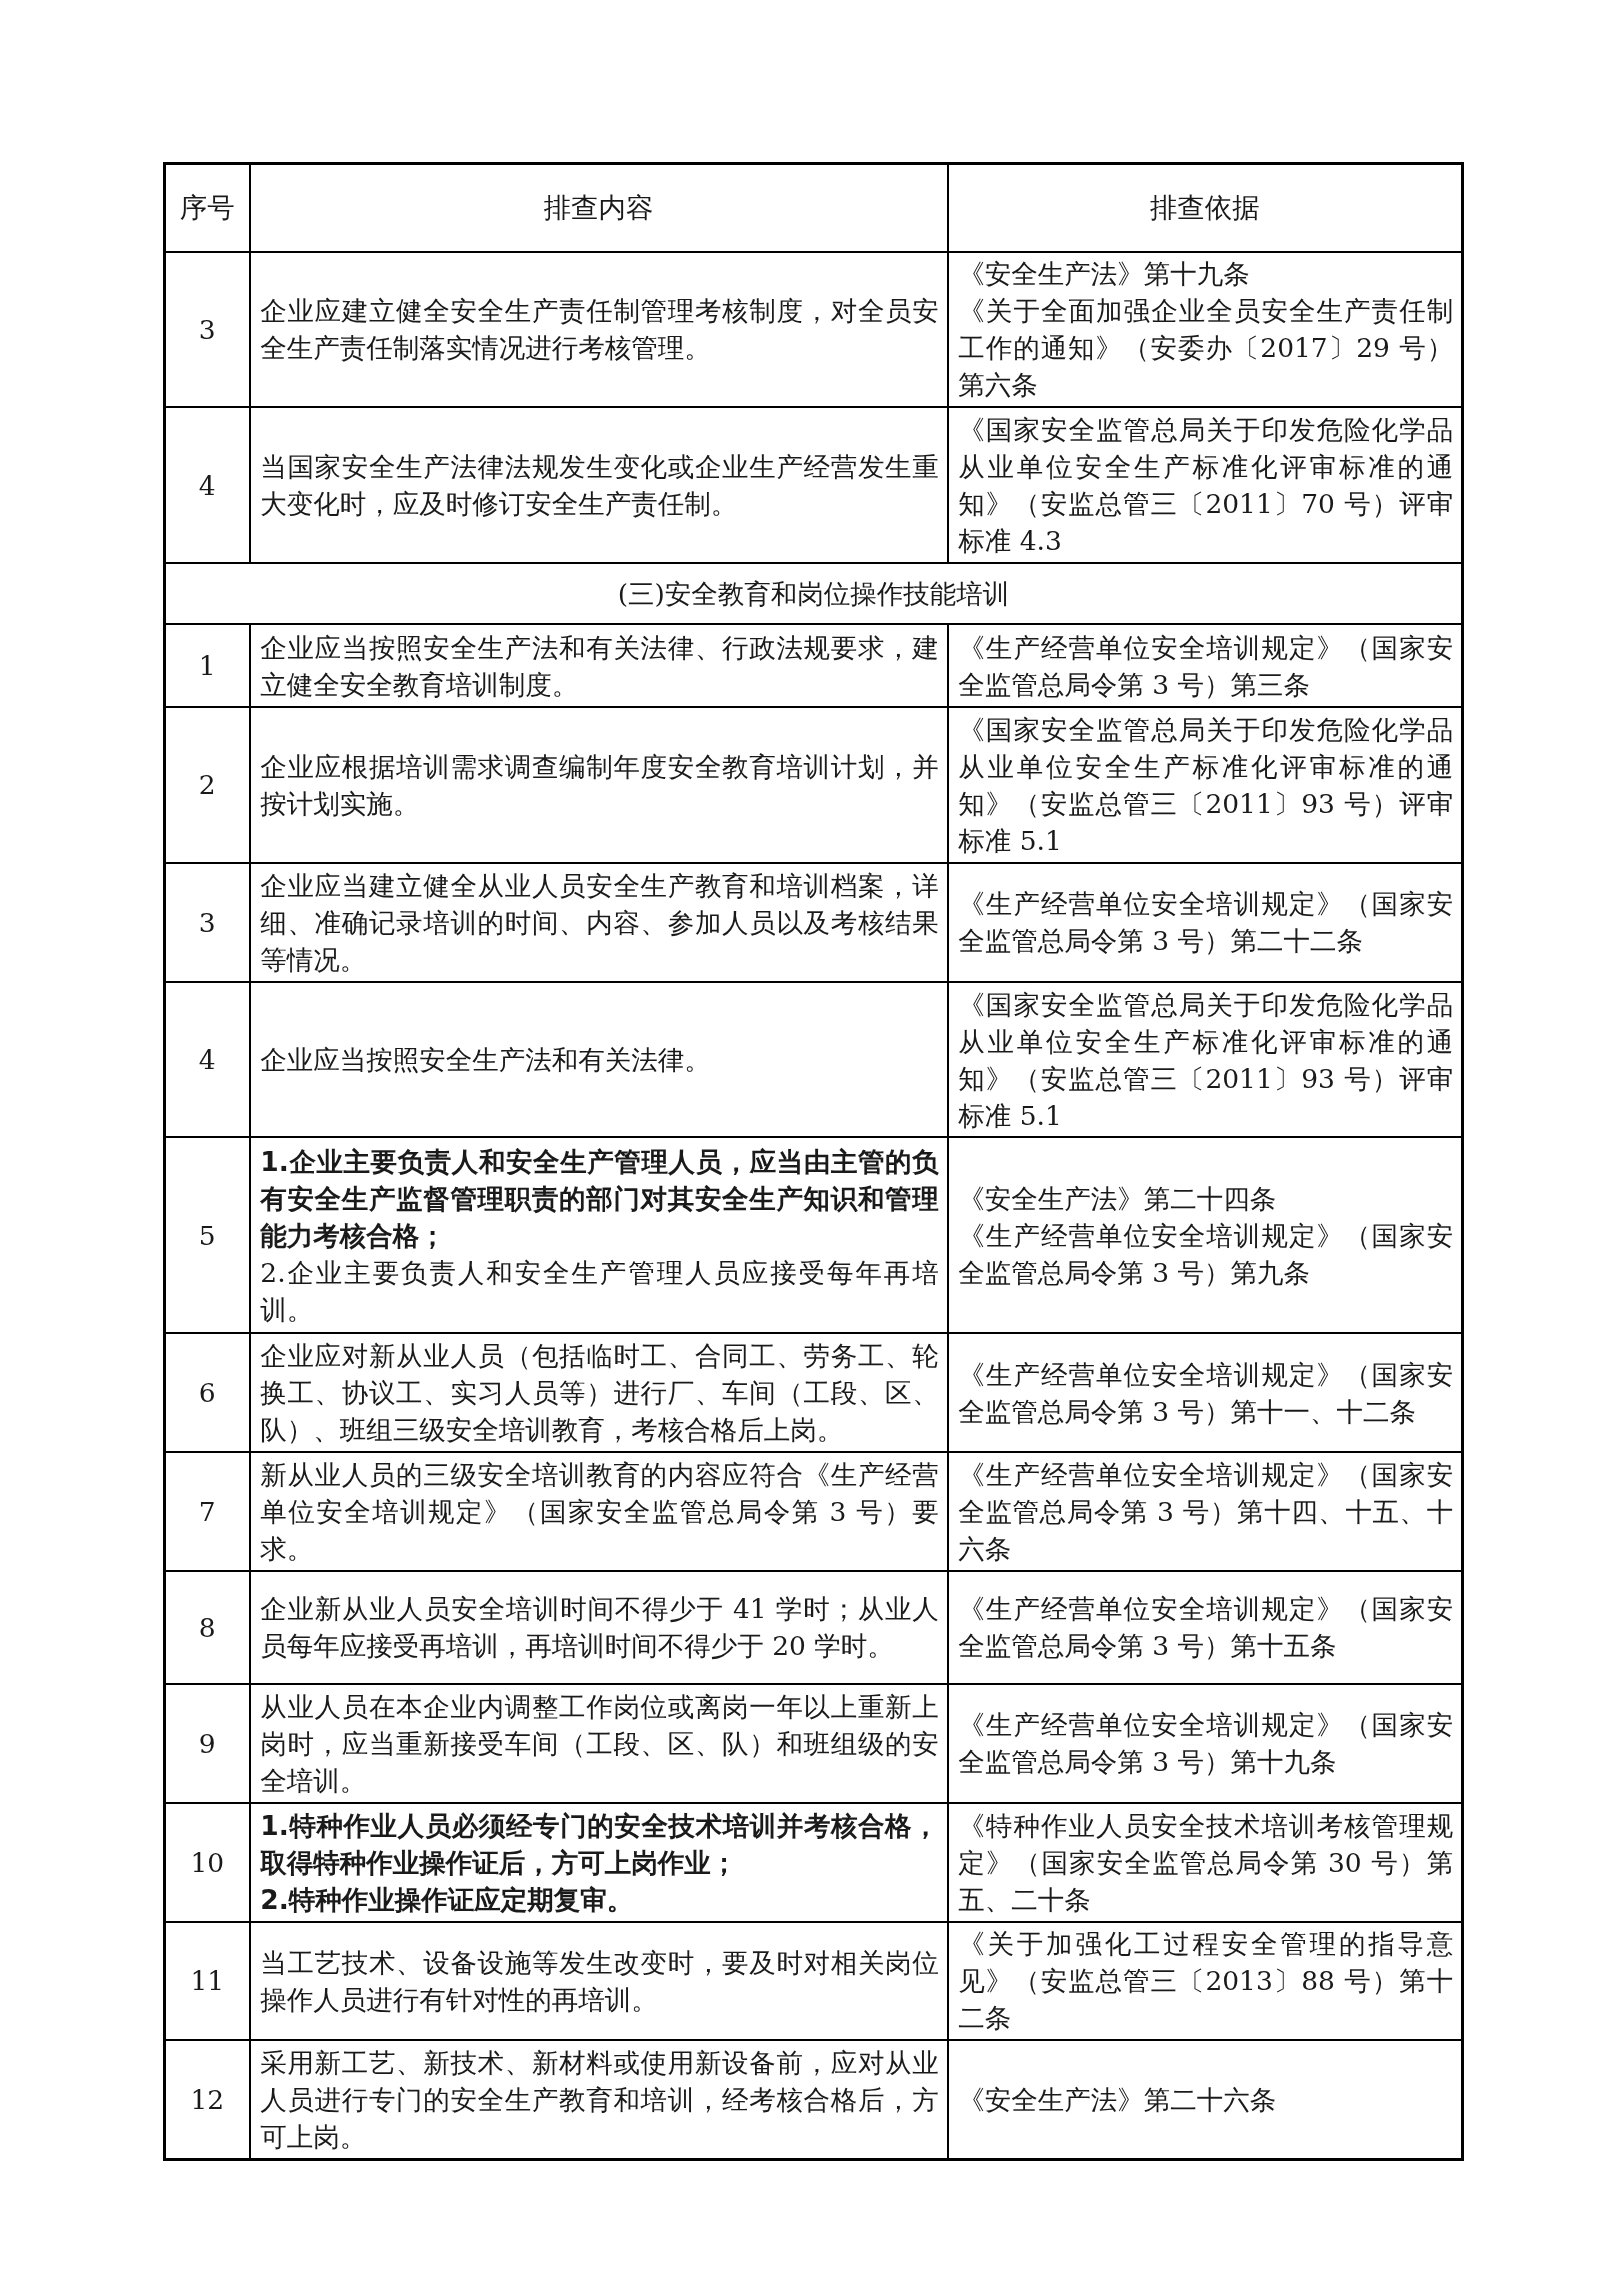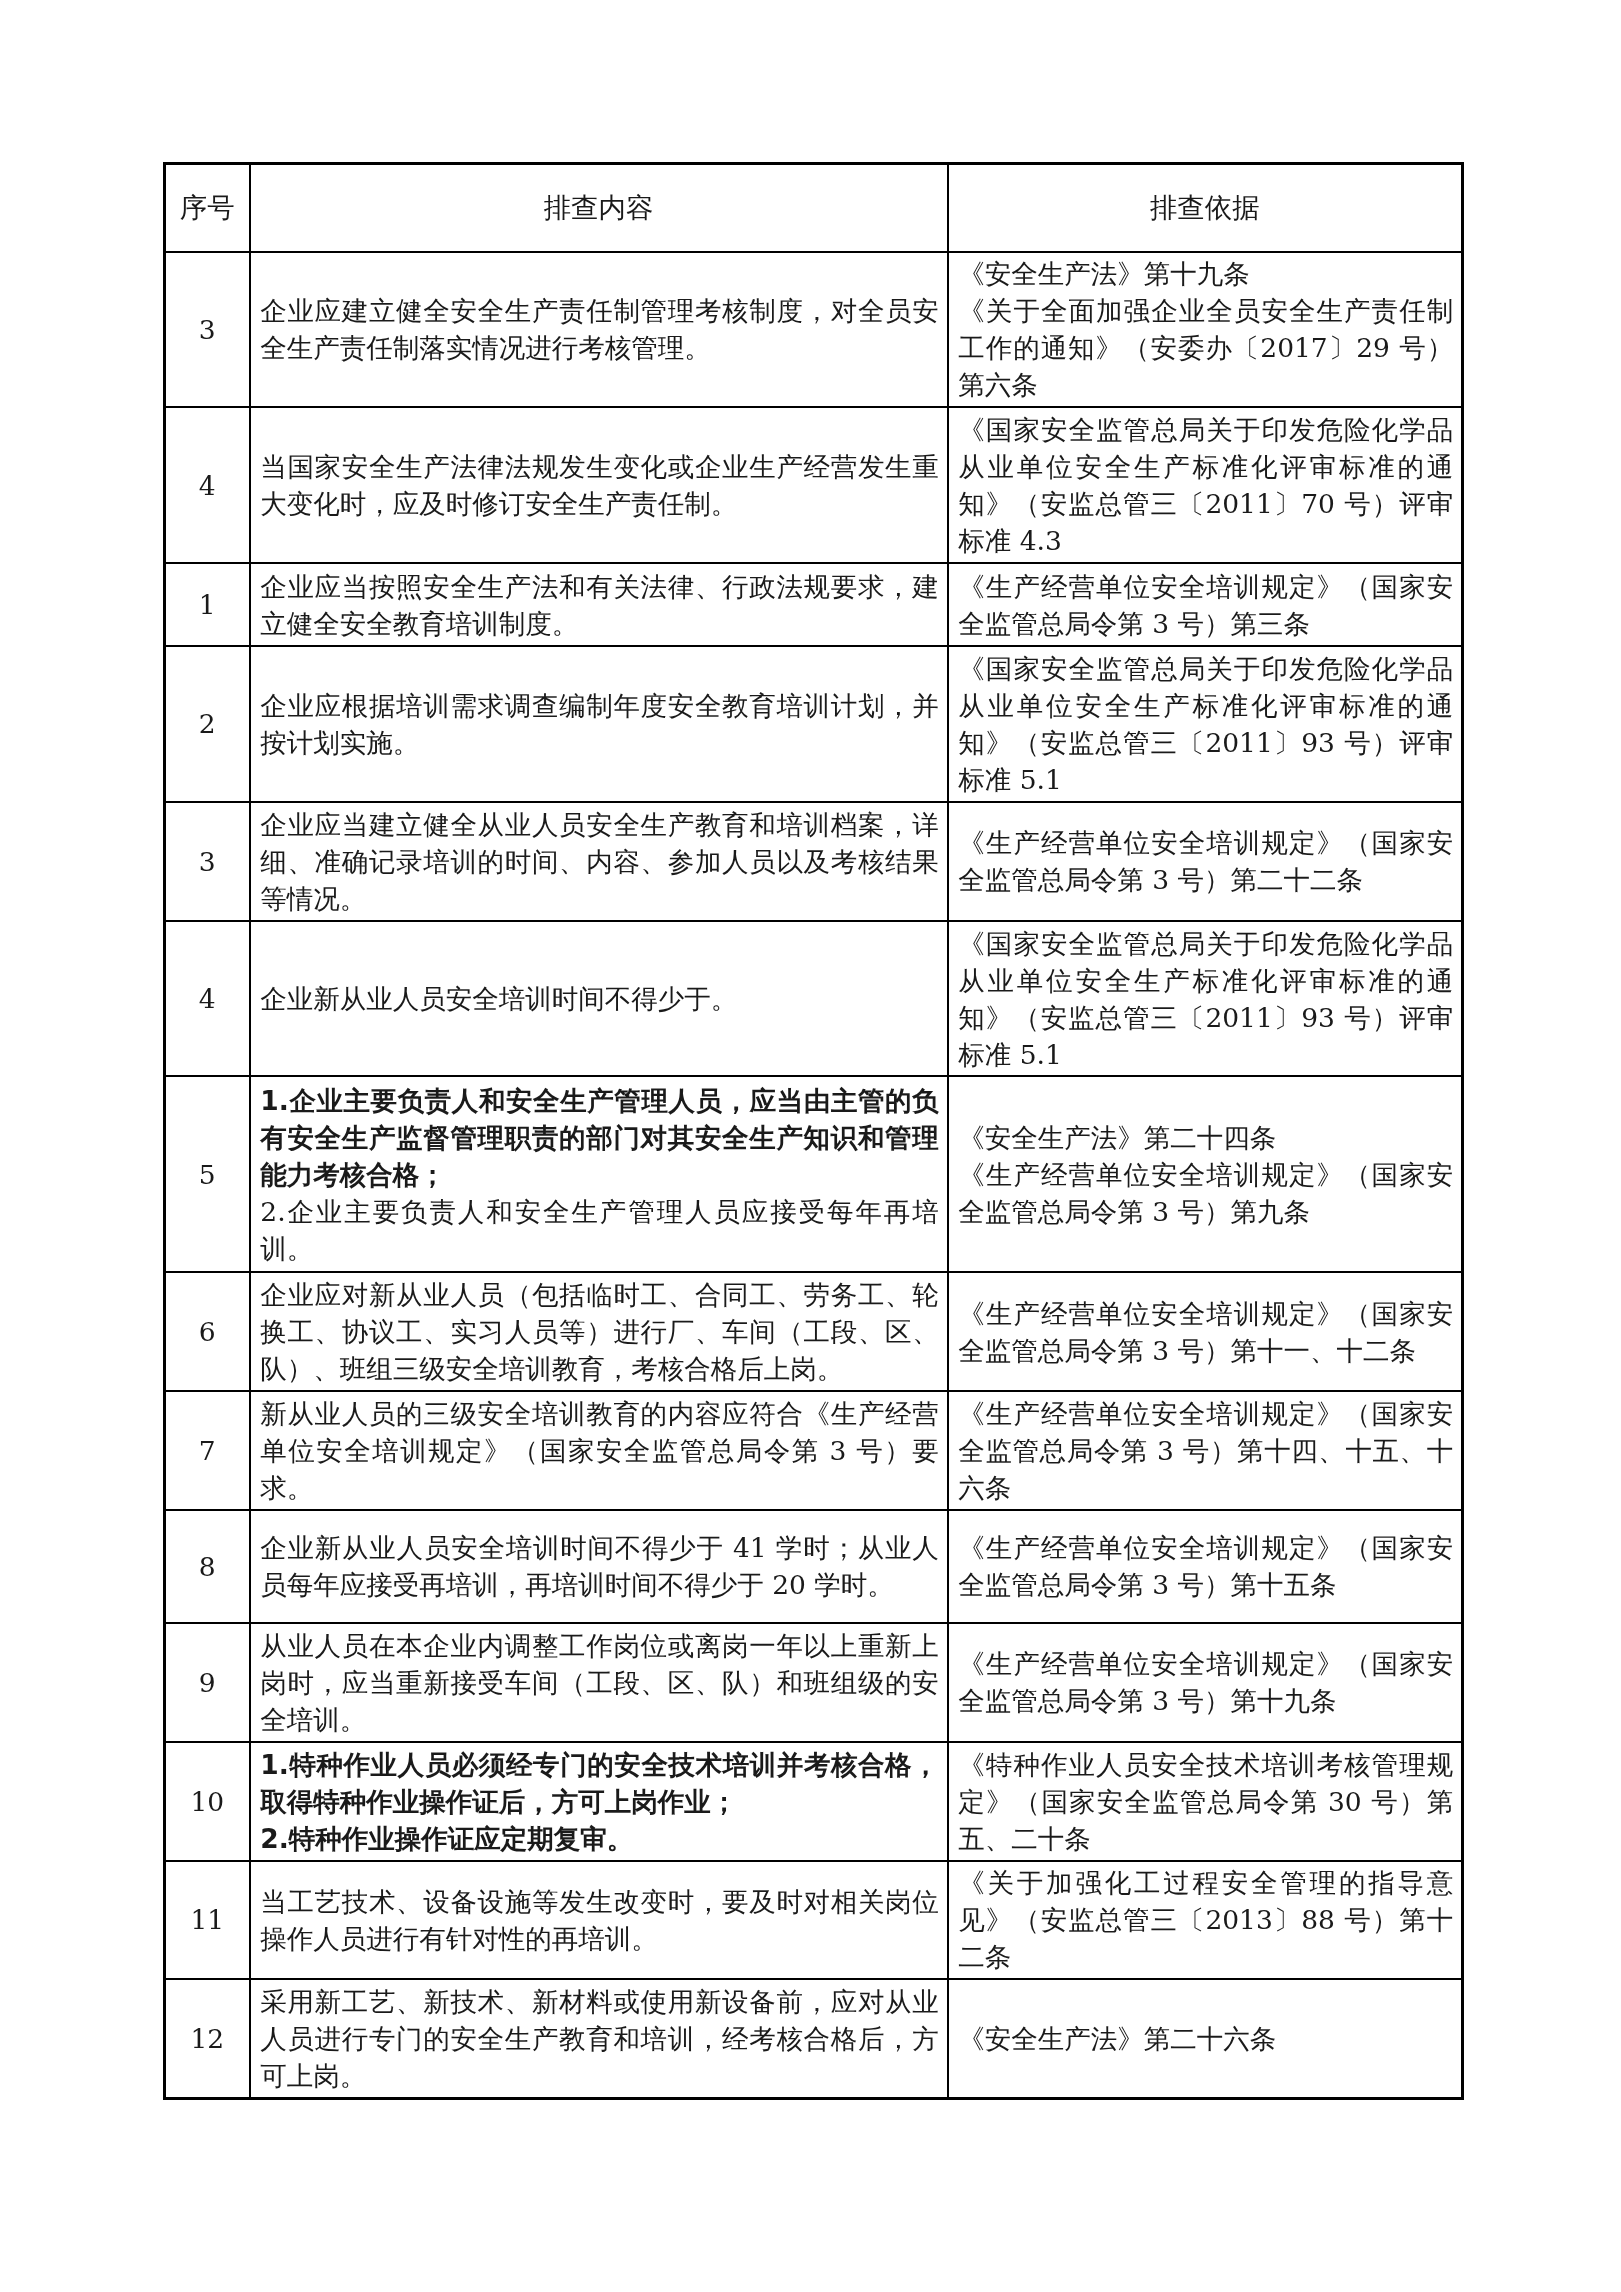--- a/index.html
+++ b/index.html
@@ -50,38 +50,41 @@
       <td class="num">3</td>
       <td class="content"><span>企业应建立健全安全生产责任制管理考核制度，对全员安全生产责任制落实情况进行考核管理。</span></td>
       <td class="basis"><span>《安全生产法》第十九条
 《关于全面加强企业全员安全生产责任制工作的通知》（安委办〔2017〕29 号）第六条</span></td>
     </tr>
     <tr style="height:147px">
       <td class="num">4</td>
       <td class="content"><span>当国家安全生产法律法规发生变化或企业生产经营发生重大变化时，应及时修订安全生产责任制。</span></td>
       <td class="basis"><span>《国家安全监管总局关于印发危险化学品从业单位安全生产标准化评审标准的通知》（安监总管三〔2011〕70 号）评审标准 4.3</span></td>
     </tr>
+    <tr style="height:61px">
+      <td class="section-title" colspan="3">(三)安全教育和岗位操作技能培训</td>
+    </tr>
     <tr style="height:83px">
       <td class="num">1</td>
       <td class="content"><span>企业应当按照安全生产法和有关法律、行政法规要求，建立健全安全教育培训制度。</span></td>
       <td class="basis"><span>《生产经营单位安全培训规定》（国家安全监管总局令第 3 号）第三条</span></td>
     </tr>
     <tr style="height:144px">
       <td class="num">2</td>
       <td class="content"><span>企业应根据培训需求调查编制年度安全教育培训计划，并按计划实施。</span></td>
       <td class="basis"><span>《国家安全监管总局关于印发危险化学品从业单位安全生产标准化评审标准的通知》（安监总管三〔2011〕93 号）评审标准 5.1</span></td>
     </tr>
     <tr style="height:114px">
       <td class="num">3</td>
       <td class="content"><span>企业应当建立健全从业人员安全生产教育和培训档案，详细、准确记录培训的时间、内容、参加人员以及考核结果等情况。</span></td>
       <td class="basis"><span>《生产经营单位安全培训规定》（国家安全监管总局令第 3 号）第二十二条</span></td>
     </tr>
     <tr style="height:147px">
       <td class="num">4</td>
-      <td class="content"><span>企业新从业人员安全培训时间不得少于。</span></td>
+      <td class="content"><span>企业应当按照安全生产法和有关法律。</span></td>
       <td class="basis"><span>《国家安全监管总局关于印发危险化学品从业单位安全生产标准化评审标准的通知》（安监总管三〔2011〕93 号）评审标准 5.1</span></td>
     </tr>
     <tr style="height:196px">
       <td class="num">5</td>
       <td class="content"><span class="bold-part">1.企业主要负责人和安全生产管理人员，应当由主管的负有安全生产监督管理职责的部门对其安全生产知识和管理能力考核合格；</span><span>2.企业主要负责人和安全生产管理人员应接受每年再培训。</span></td>
       <td class="basis"><span>《安全生产法》第二十四条
 《生产经营单位安全培训规定》（国家安全监管总局令第 3 号）第九条</span></td>
     </tr>
     <tr style="height:105px">
       <td class="num">6</td>

